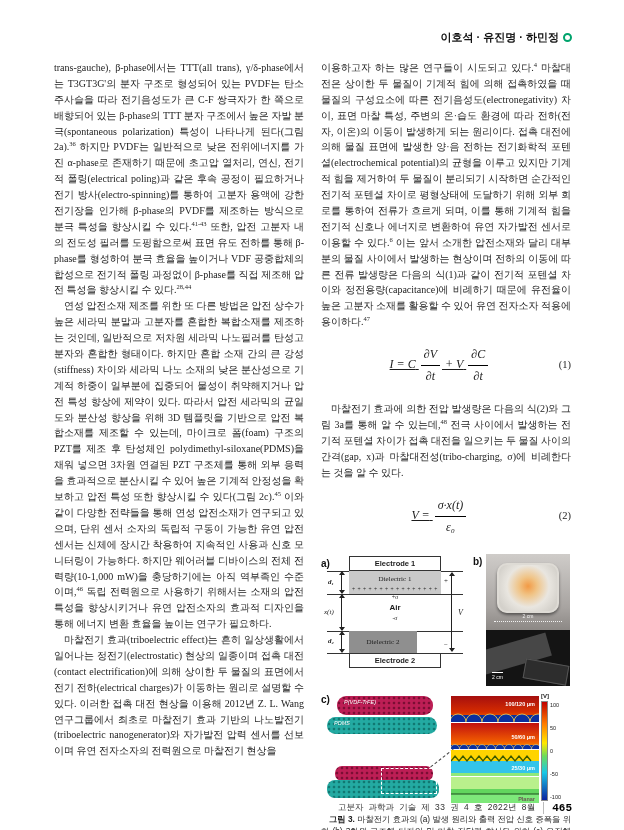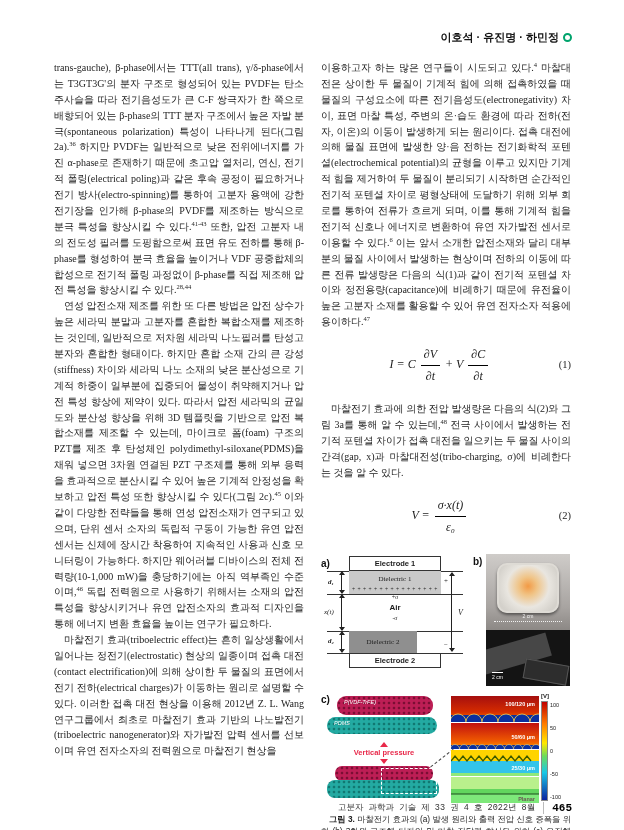--- a/index.html
+++ b/index.html
@@ -29,21 +29,21 @@
   .col { width:250px; font-size:10px; line-height:1.59; text-align:justify; }
   .col p { margin:0; }
   .col p.indent { text-indent:1em; }
   sup { font-size:6.5px; line-height:0; }
   .sec-head {
     font-family:"Liberation Sans","DejaVu Sans",sans-serif;
     font-weight:bold; font-size:10.5px; margin:11px 0 5px 0; text-align:left;
   }
   
   .equation { display:flex; align-items:center; margin:15px 0 15px 0; font-size:12px; }
-  .eq-body { flex:1; text-align:center; font-style:italic; }
+  .eq-body { flex:1; text-align:center; font-style:italic;text-decoration:underline; }
   .frac { display:inline-block; vertical-align:middle; text-align:center; margin:0 2px; }
   .frac .num { display:block; padding:0 3px 1px 3px; }
   .frac .den { display:block; border-top:1px solid #000; padding:1px 3px 0 3px; }
   .eq-no { font-style:normal; font-size:10.5px; }
   
   .figure { margin-top:4px; }
   .fig-row { display:flex; position:relative; }
   .fig-row1 { height:136px; gap:6px; }
   .fig-row2 { height:114px; margin-top:4px; gap:4px; }
   .panel-label {
@@ -249,25 +249,20 @@
 
         <div class="fig-row fig-row2">
 
           <div class="panel-c">
             <span class="panel-label pc-label">c)</span>
             <div class="blob pink pc-b1">
               <span class="mat">P(VDF-TrFE)</span>
             </div>
             <div class="blob teal pc-b2">
               <span class="mat">PDMS</span>
-            </div>
-            <div class="pc-press">
-              <div class="tri tri-up"></div>
-              <span>Vertical pressure</span>
-              <div class="tri tri-down"></div>
             </div>
             <div class="blob pink pc-b3"></div>
             <div class="blob teal pc-b4"></div>
             <div class="pc-dash"></div>
             <div class="pc-callout"></div>
           </div>
 
           <div class="panel-sim">
             <div class="sim-stack">
               <svg width="88" height="26" viewBox="0 0 88 26">

